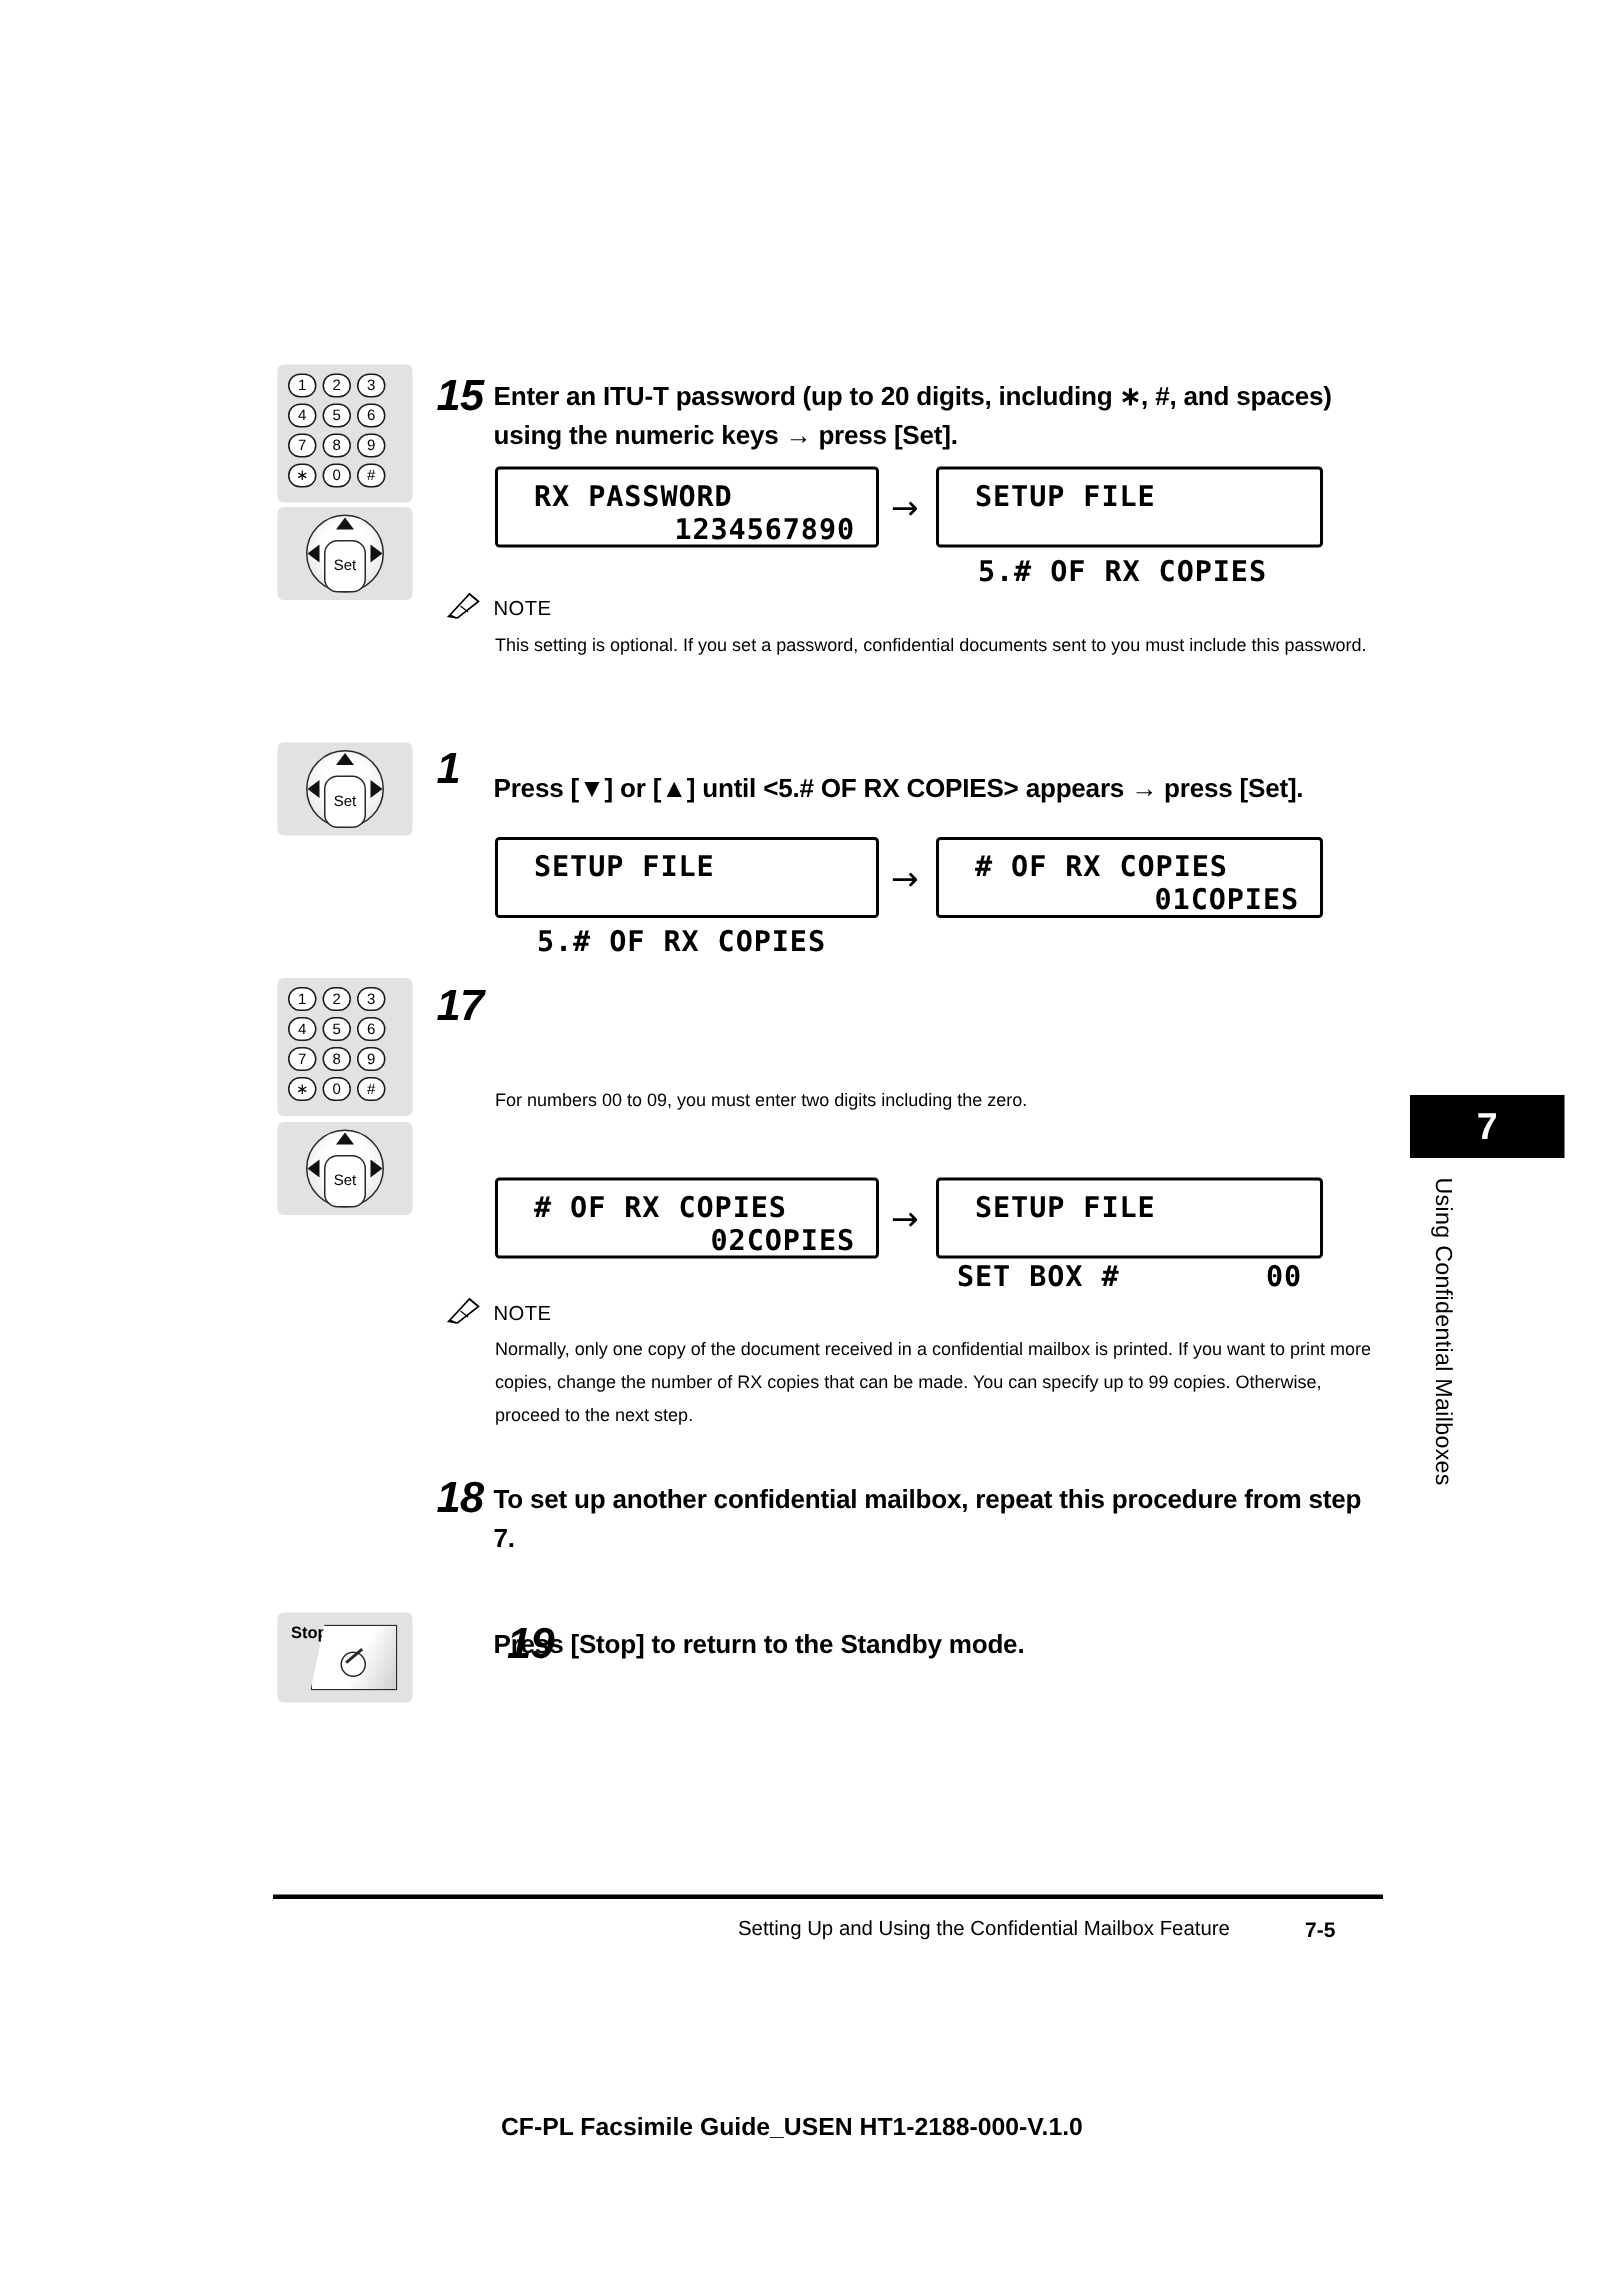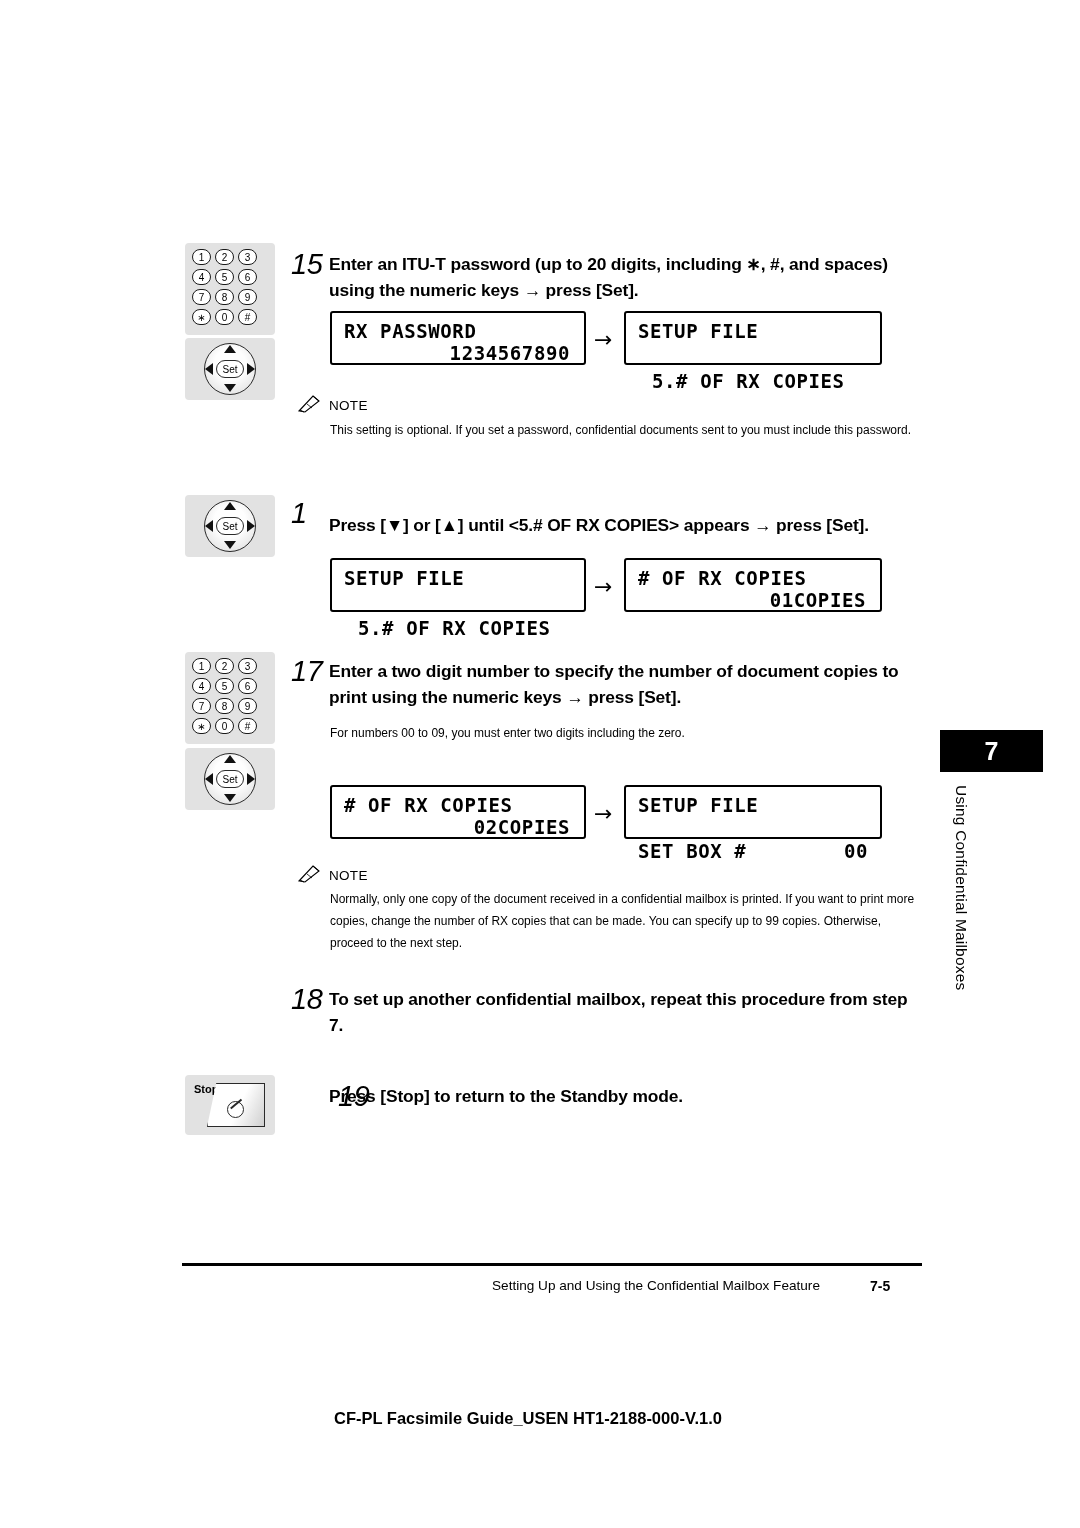--- a/index.html
+++ b/index.html
@@ -17,21 +17,21 @@
   }
   .page {
     position: absolute;
     inset: 0;
   }
 
   
   .step-num {
     position: absolute;
     font-family: "Liberation Sans", sans-serif;
-    font-weight: normal;
+    font-weight: bold;
     font-style: italic;
     font-size: 29px;
     letter-spacing: -0.5px;
   }
   .step-text {
     position: absolute;
     font-family: "Liberation Sans", sans-serif;
     font-weight: bold;
     font-size: 17.4px;
     line-height: 26px;
@@ -50,21 +50,21 @@
     border: 2px solid #000;
     border-radius: 3px;
     box-sizing: border-box;
     background: #fff;
     font-family: "DejaVu Sans Mono", monospace;
     font-weight: bold;
     font-size: 19px;
     letter-spacing: 0.6px;
     padding: 7px 12px 7px 12px;
   }
-  .lcd .l1 { display:block; text-align:left; line-height: 22px; }
+  .lcd .l1 { display:block; text-align:left; line-height: 22px; margin-left: 12px; }
   .lcd .l2 { display:block; line-height: 22px; }
   .l2.right { text-align: right; padding-right: 2px;}
   .l2.left  { text-align: left; padding-left: 14px; margin-top: 28px;}
   .l2.split { display:flex; justify-content: space-between; margin-top: 24px; }
 
   .arrow-between {
     position: absolute;
     font-size: 22px;
     line-height: 1;
     font-family: "DejaVu Sans", sans-serif;
@@ -120,21 +120,21 @@
   .dial .ring {
     position:absolute; left:4px; top:1px;
     width: 52px; height: 52px;
     border: 1.6px solid #2a2a2a;
     border-radius: 50%;
     background: radial-gradient(circle at 50% 40%, #fefefe 40%, #d9d9d9 100%);
     box-sizing: border-box;
   }
   .dial .setbtn {
     position:absolute; left:16px; top:18px;
-    width: 28px; height: 18px;
+    width: 28px; height: 35px;
     border: 1.4px solid #2a2a2a;
     border-radius: 9px;
     background:#fff;
     display:flex; align-items:center; justify-content:center;
     font-size: 10px;
     font-family: "Liberation Sans", sans-serif;
     box-sizing: border-box;
   }
   .tri { position:absolute; width:0; height:0; }
   .tri-up    { border-left:6px solid transparent; border-right:6px solid transparent; border-bottom:8px solid #111; left:24px; top:3px;}
@@ -329,21 +329,20 @@
       <div class="ring"></div>
       <div class="tri tri-up"></div>
       <div class="tri tri-down"></div>
       <div class="tri tri-left"></div>
       <div class="tri tri-right"></div>
       <div class="setbtn">Set</div>
     </div>
   </div>
 
   <div class="step-num" style="left:291px; top:655px;">17</div>
-  <div class="step-text" style="left:329px; top:658px; width:590px;">Enter a two digit number to specify the number of document copies to print using the numeric keys → press [Set].</div>
 
   <div class="body-text" style="left:330px; top:722px; width:590px;">For numbers 00 to 09, you must enter two digits including the zero.</div>
 
   <div class="lcd" style="left:330px; top:785px; width:256px; height:54px;">
     <span class="l1"># OF RX COPIES</span>
     <span class="l2 right">02COPIES</span>
   </div>
   <div class="arrow-between" style="left:594px; top:803px;">→</div>
   <div class="lcd" style="left:624px; top:785px; width:258px; height:54px;">
     <span class="l1">SETUP FILE</span>

